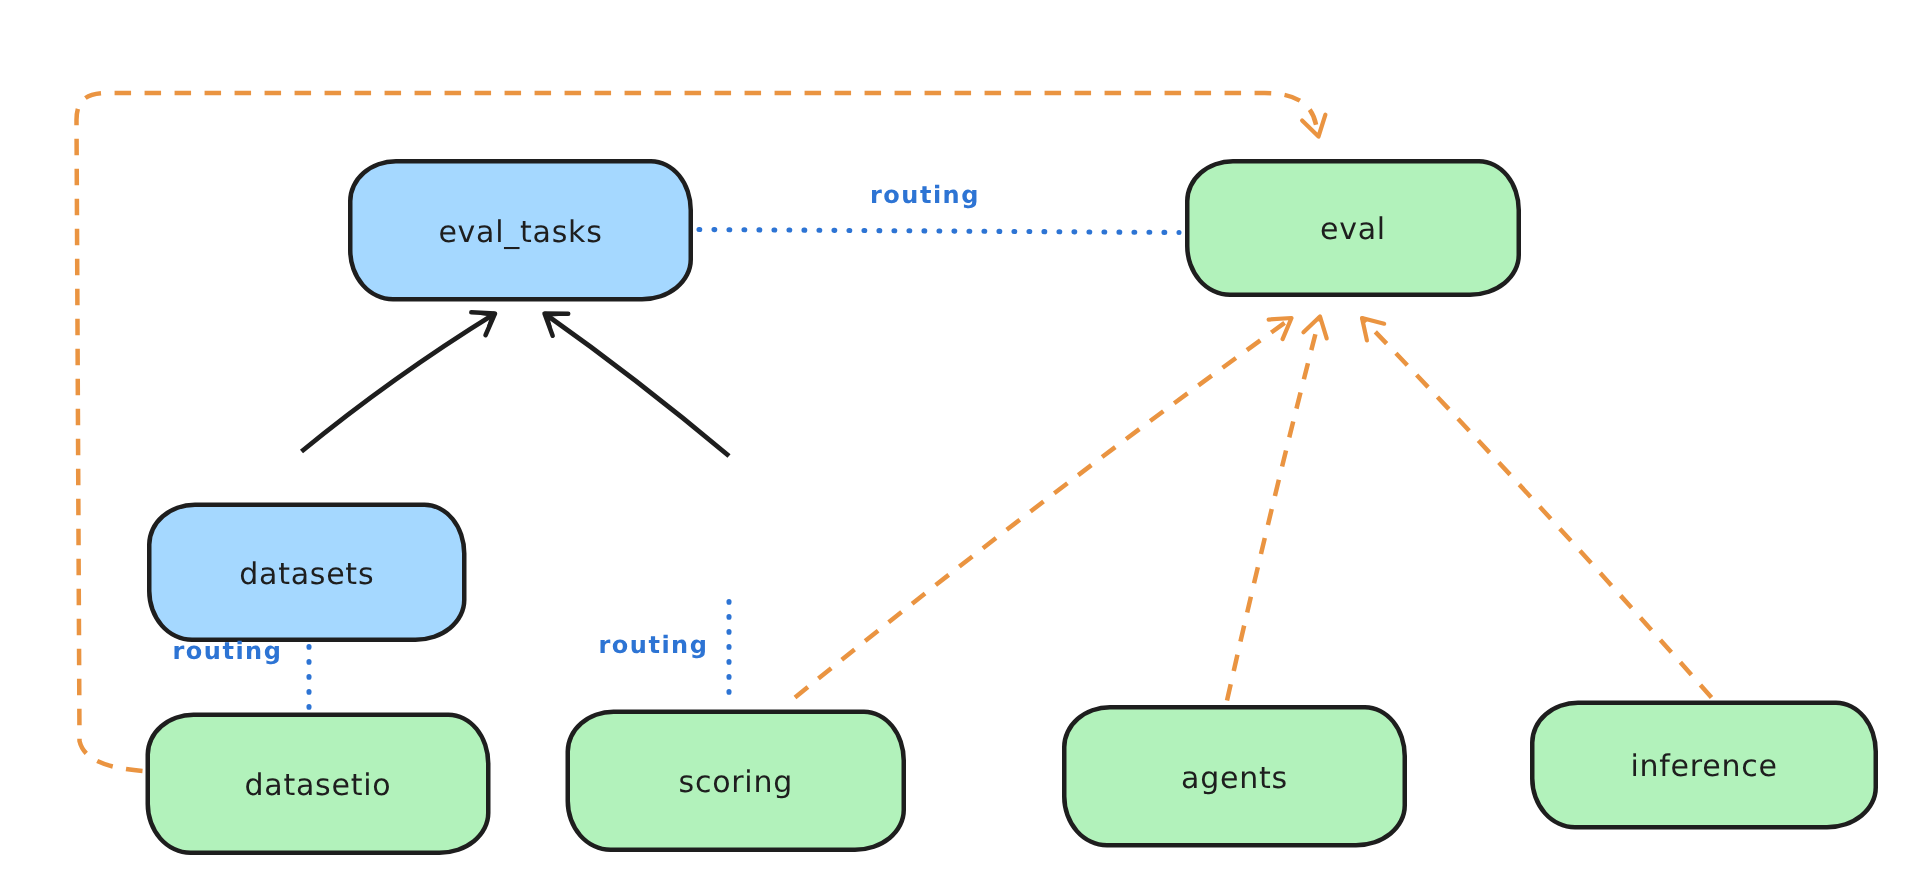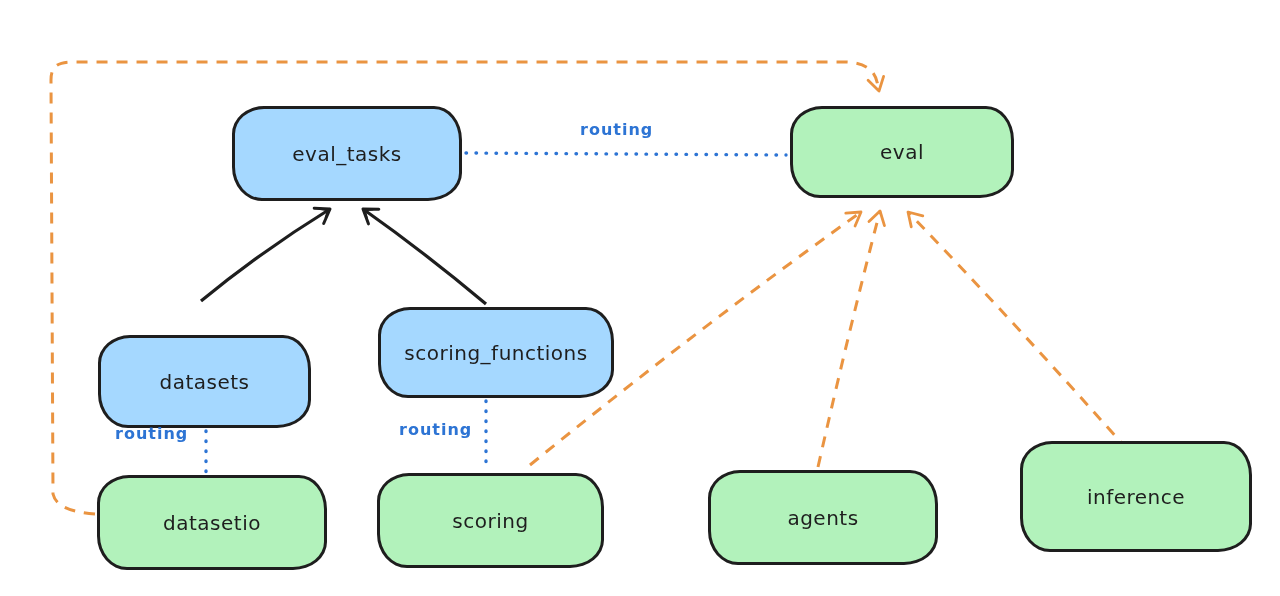--- a/index.html
+++ b/index.html
@@ -71,37 +71,34 @@
   </div>
 
   <div class="node green" style="left:790px; top:106px; width:224px; height:92px;">
     <span>eval</span>
   </div>
 
   <div class="node blue" style="left:98px; top:305px; width:213px; height:93px;margin-top:30px;">
     <span>datasets</span>
   </div>
 
-  <div class="node blue" style="left:378px; top:307px; width:236px; height:91px;">
-    <span>scoring_functions</span>
-  </div>
 
   <div class="node green" style="left:97px; top:475px; width:230px; height:95px;">
     <span>datasetio</span>
   </div>
 
   <div class="node green" style="left:377px; top:473px; width:227px; height:95px;">
     <span>scoring</span>
   </div>
 
   <div class="node green" style="left:708px; top:470px; width:230px; height:95px;">
     <span>agents</span>
   </div>
 
-  <div class="node green" style="left:1020px; top:441px; width:232px; height:111px;">
+  <div class="node green" style="left:1020px; top:467px; width:232px; height:86px;">
     <span>inference</span>
   </div>
 
   <div class="edge-label" style="left:580px; top:120px;">routing</div>
 
   <div class="edge-label" style="left:115px; top:424px;">routing</div>
 
   <div class="edge-label" style="left:399px; top:420px;">routing</div>
 
 </div>

